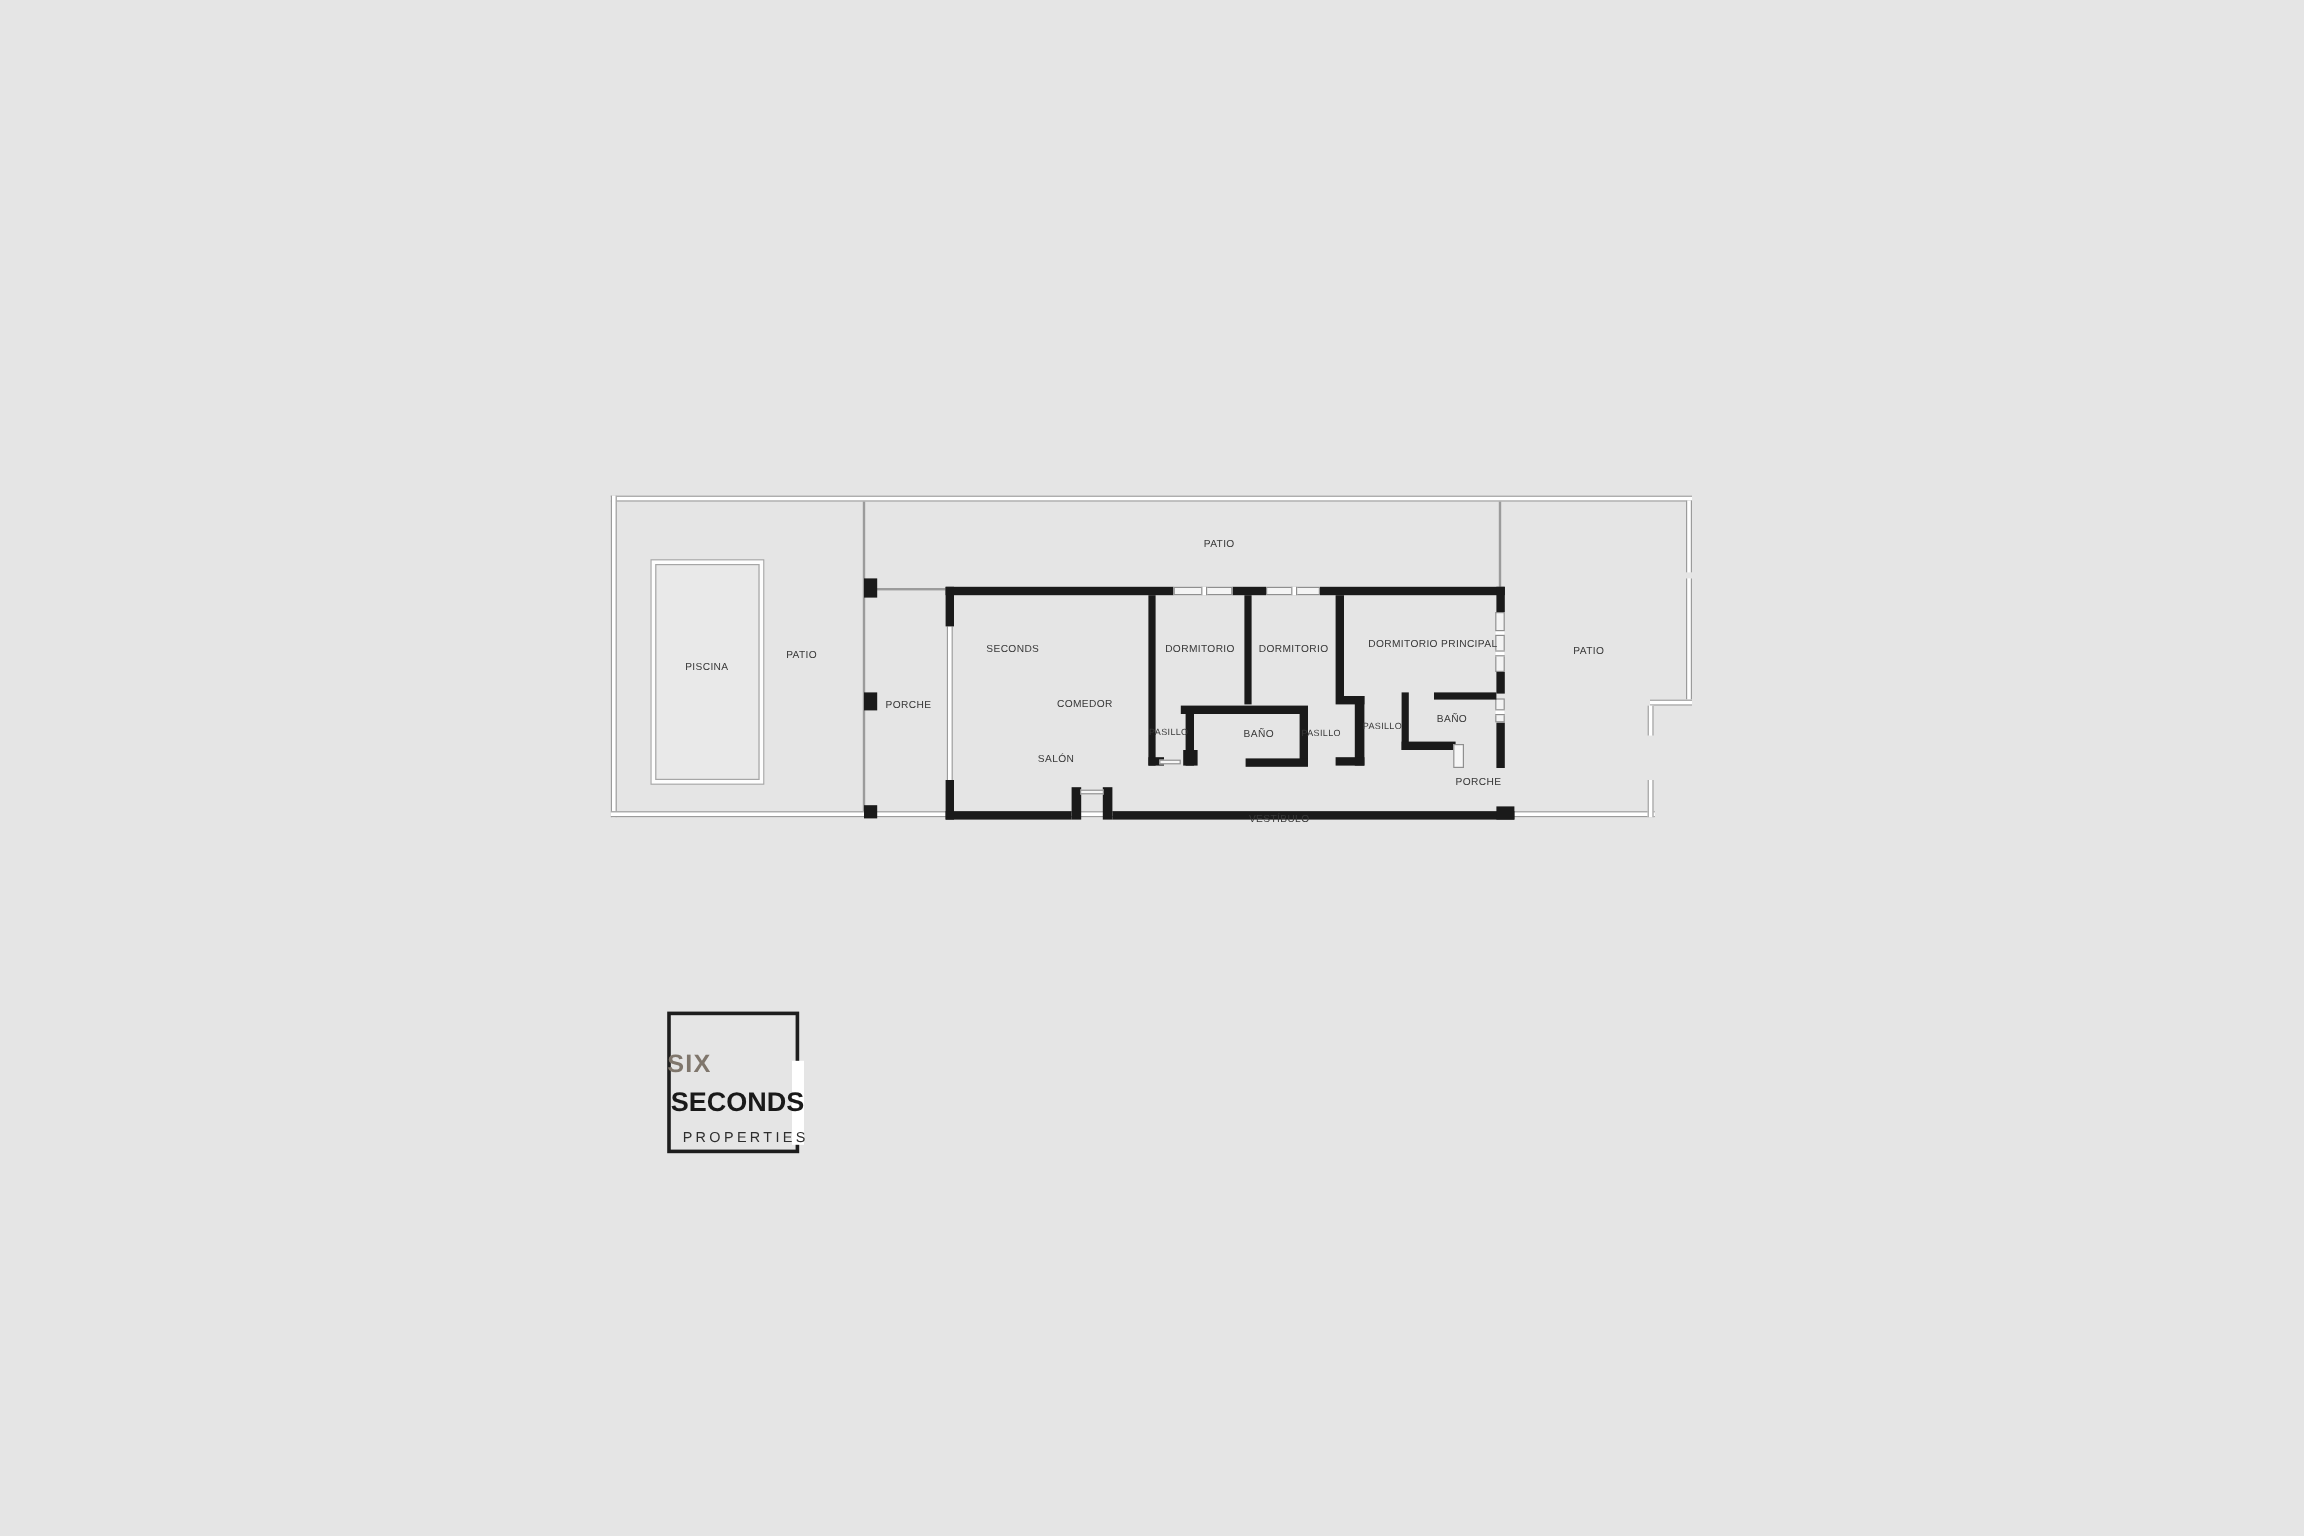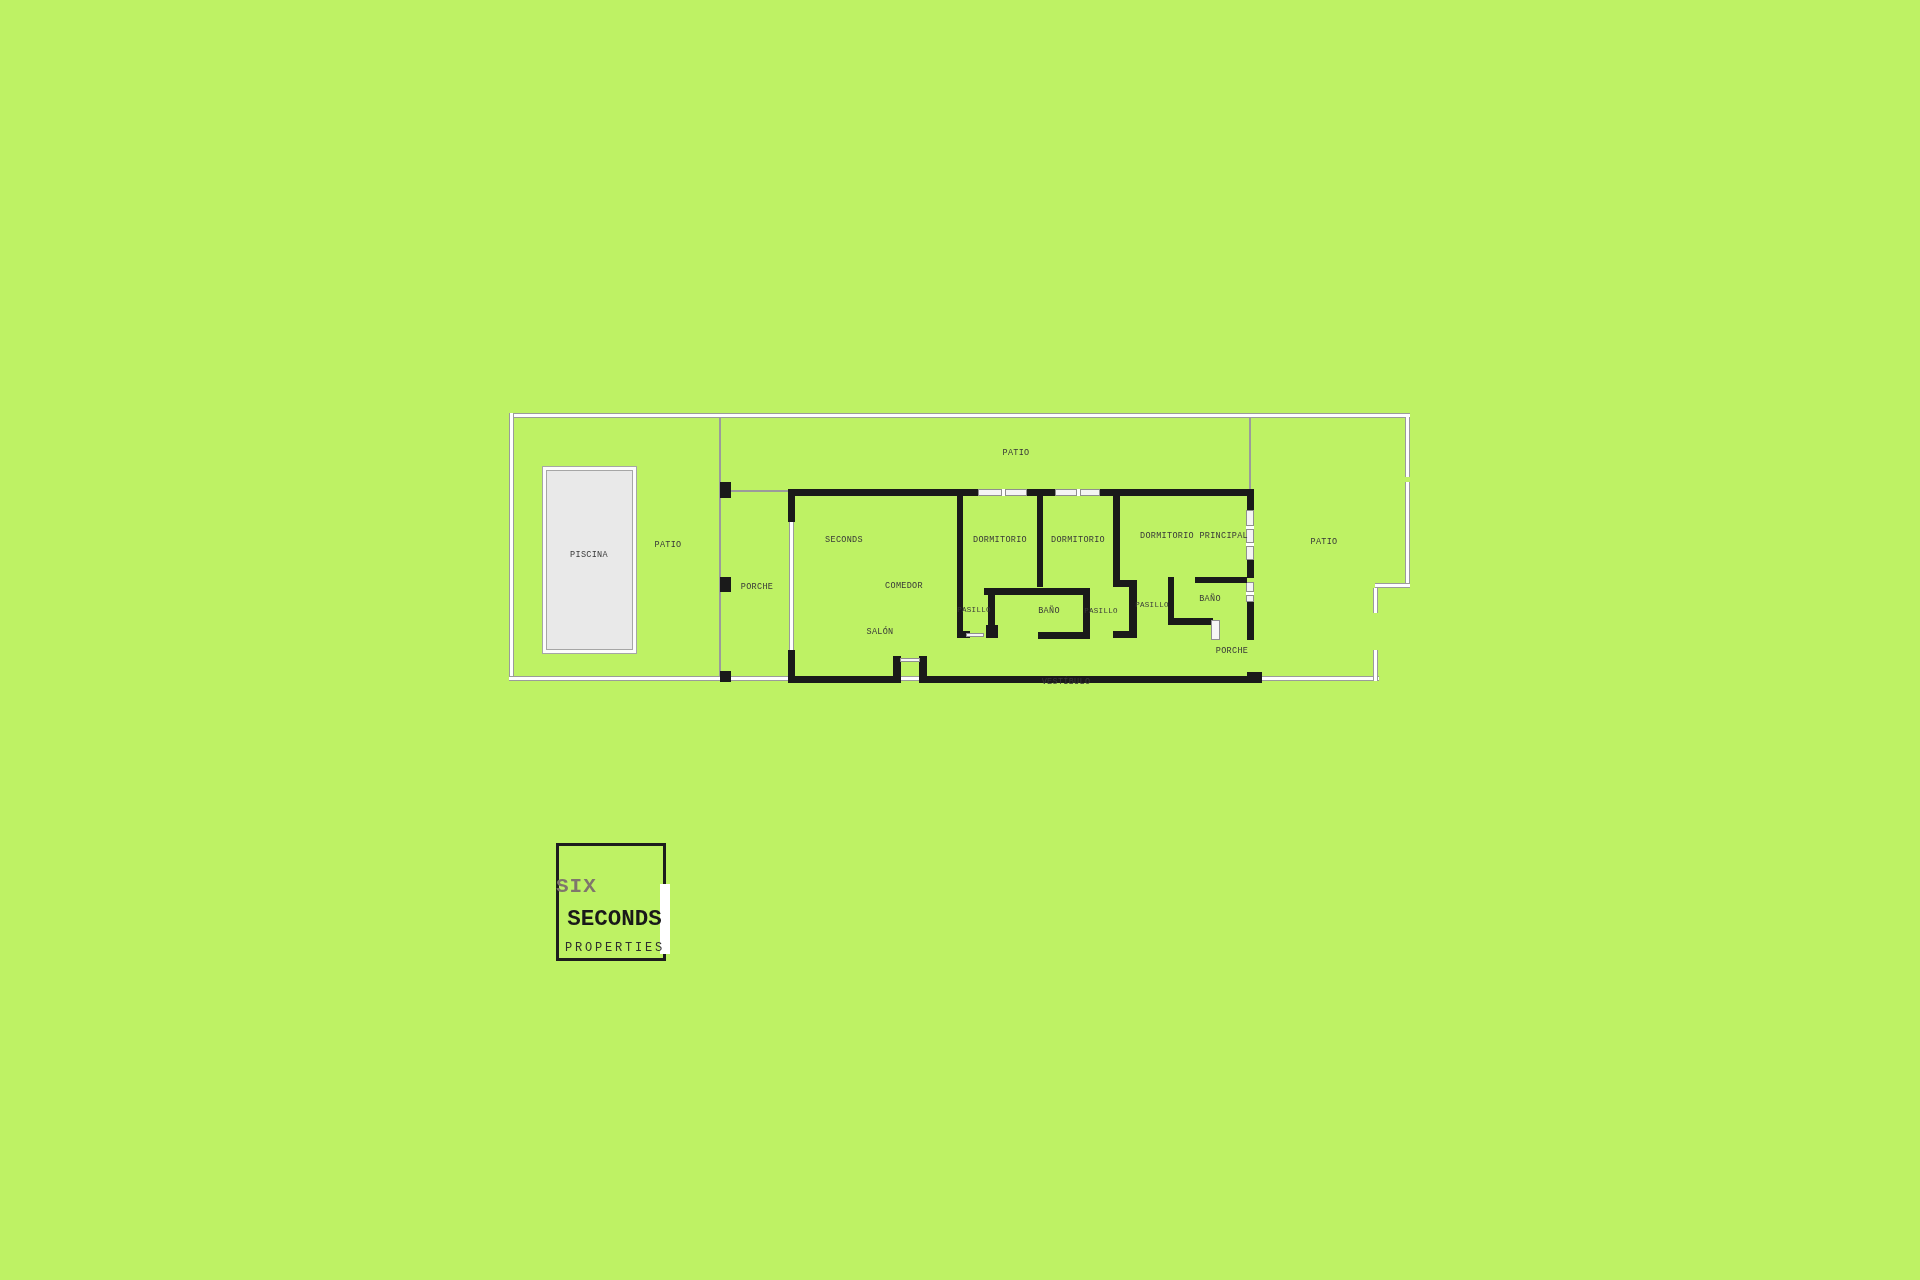--- a/index.html
+++ b/index.html
@@ -1,17 +1,17 @@
 <!DOCTYPE html>
 <html><head>
 <meta charset="utf-8">
 <style>
   html,body{margin:0;padding:0;background:#ffffff;}
-  #canvas{position:relative;width:1920px;height:1280px;background:#bef264;overflow:hidden;
-          font-family:Liberation Mono, monospace;}
+  #canvas{position:relative;width:1920px;height:1280px;background:#e5e5e5;overflow:hidden;
+          font-family:Liberation Sans, sans-serif;}
   
   .wall{position:absolute;background:#1a1a1a;}
   
   .dlh{position:absolute;background:#ffffff;border-top:1px solid #9b9b9b;border-bottom:1px solid #9b9b9b;box-sizing:border-box;}
   .dlv{position:absolute;background:#ffffff;border-left:1px solid #9b9b9b;border-right:1px solid #9b9b9b;box-sizing:border-box;}
   
   .tl{position:absolute;background:#9b9b9b;}
   
   .winh{position:absolute;background:#f4f4f4;border:1px solid #8f8f8f;box-sizing:border-box;}
   .winh .mull{position:absolute;top:-1px;bottom:-1px;width:5px;background:#ffffff;border-left:1px solid #8f8f8f;border-right:1px solid #8f8f8f;box-sizing:border-box;}
@@ -23,21 +23,21 @@
   .lbl{position:absolute;transform:translate(-50%,-50%);font-size:8.5px;letter-spacing:.3px;
        color:#383838;white-space:nowrap;}
   
   .pool-outer{position:absolute;left:542px;top:466px;width:95px;height:188px;border:1px solid #a6a6a6;background:#fdfdfd;box-sizing:border-box;}
   .pool-inner{position:absolute;left:546px;top:470px;width:87px;height:180px;border:1px solid #a6a6a6;background:#e9e9e9;box-sizing:border-box;}
   
   .logo-square{position:absolute;left:556px;top:843px;width:110px;height:118px;border:3px solid #1d1d1d;box-sizing:border-box;}
   .logo-gap{position:absolute;left:660px;top:884px;width:10px;height:70px;background:#ffffff;}
   .logo-six{position:absolute;left:556px;top:875px;width:114px;font-size:21px;font-weight:bold;letter-spacing:1px;color:#7f766c;}
   .logo-seconds{position:absolute;left:556px;top:906px;width:117px;text-align:center;font-size:22.5px;font-weight:bold;letter-spacing:0px;color:#191919;}
-  .logo-properties{position:absolute;left:556px;top:941px;width:118px;text-align:center;font-size:12px;letter-spacing:2.8px;color:#2e2e2e;}
+  .logo-properties{position:absolute;left:556px;top:941px;width:118px;text-align:right;font-size:12px;letter-spacing:2.8px;color:#2e2e2e;}
 </style>
 </head>
 <body>
 
 <div id="canvas">
 
   <div class="dlh" style="left:509px;top:413px;width:901px;height:5px;"></div>
   <div class="dlv" style="left:509px;top:413px;width:5px;height:268px;"></div>
   <div class="dlh" style="left:509px;top:676px;width:870px;height:5px;"></div>
   <div class="dlv" style="left:1405px;top:417px;width:5px;height:60px;"></div>

